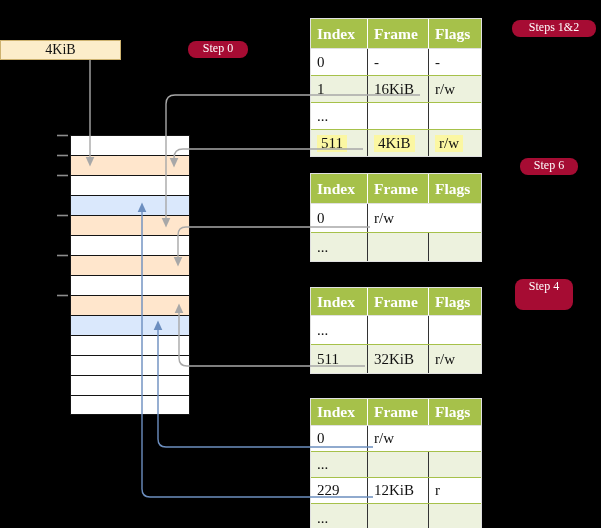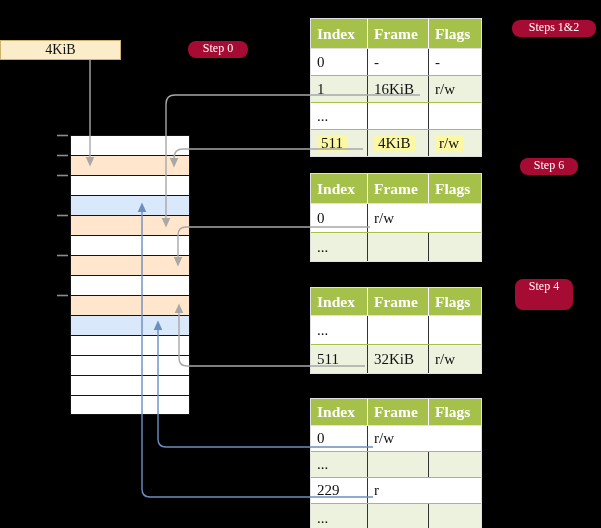--- a/index.html
+++ b/index.html
@@ -176,20 +176,21 @@
         <div class="cell c0">0</div>
         <div class="cell c2">r/w</div>
       </div>
       <div class="row shaded">
         <div class="cell c0">...</div>
         <div class="cell c1"></div>
         <div class="cell c2"></div>
       </div>
       <div class="row">
         <div class="cell c0">229</div>
+        <div class="cell c1">12KiB</div>
         <div class="cell c2">r</div>
       </div>
       <div class="row shaded">
         <div class="cell c0">...</div>
         <div class="cell c1"></div>
         <div class="cell c2"></div>
       </div>
     </div>
 
   <svg id="overlay" width="601" height="528" viewBox="0 0 601 528">

